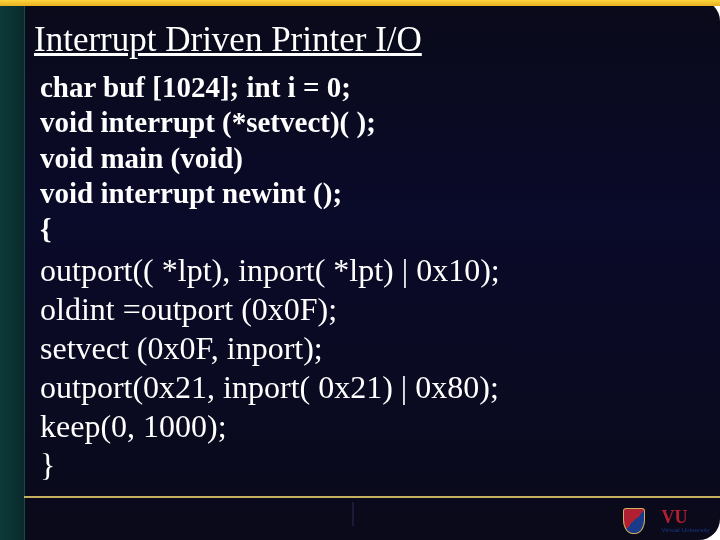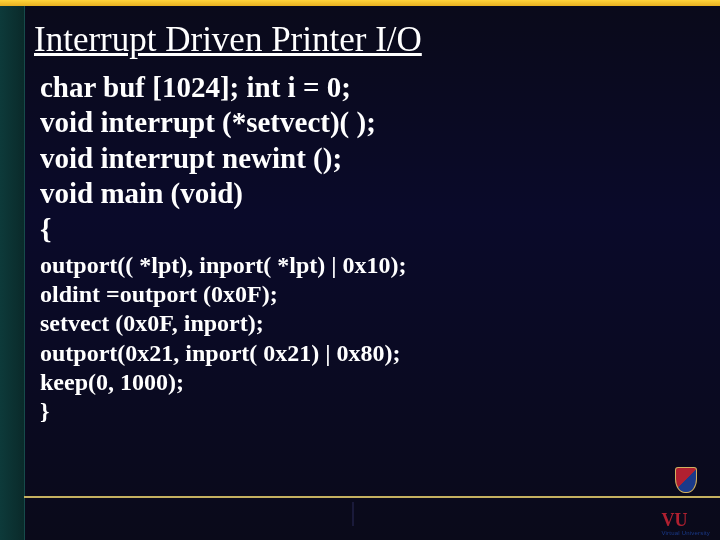--- a/index.html
+++ b/index.html
@@ -10,20 +10,21 @@
     overflow: hidden;
     font-family: "Times New Roman", Times, serif;
     background: #fff;
   }
   .slide {
     position: relative;
     width: 720px;
     height: 540px;
     background: linear-gradient(to bottom, #0a0a1a 0%, #0a0a2a 40%, #0a0a1a 100%);
     box-sizing: border-box;
+    border-radius: 21px;
   }
   .top-yellow {
     position: absolute;
     top: 0; left: 0; right: 0;
     height: 6px;
     background: linear-gradient(to bottom, #ffd43b, #e8b020);
   }
   .left-teal {
     position: absolute;
     top: 6px; left: 0; bottom: 0;
@@ -51,22 +52,22 @@
   .block1 .line {
     font-size: 29px;
     font-weight: bold;
     line-height: 1.22;
     white-space: nowrap;
   }
   .block2 {
     margin-top: 4px;
   }
   .block2 .line {
-    font-size: 24px;
-    font-weight: bold;
+    font-size: 32px;
+    font-weight: normal;
     line-height: 1.22;
     white-space: nowrap;
   }
   .bottom-bar {
     position: absolute;
     left: 24px;
     right: 0;
     bottom: 38px;
     height: 4px;
     border-top: 2px solid #c4b060;
@@ -77,23 +78,22 @@
     bottom: 14px;
     width: 2px;
     height: 24px;
     background: #1a1a3a;
   }
   .logo {
     position: absolute;
     right: 10px;
     bottom: 4px;
     display: flex;
-    align-items: center;
+    align-items: flex-start;
     gap: 16px;
-    flex-direction: column;
   }
   .logo-crest {
     width: 22px;
     height: 28px;
     position: relative;
   }
   .logo-shield {
     position: absolute;
     top: 0; left: 0;
     width: 22px; height: 26px;
@@ -130,22 +130,22 @@
 <div class="slide">
   <div class="top-yellow"></div>
   <div class="left-teal"></div>
 
   <div class="title">Interrupt Driven Printer I/O</div>
 
   <div class="body">
     <div class="block1">
       <div class="line">char buf [1024]; int i = 0;</div>
       <div class="line">void interrupt (*setvect)( );</div>
+      <div class="line">void main (void)</div>
       <div class="line">void interrupt newint ();</div>
-      <div class="line">void main (void)</div>
       <div class="line">{</div>
     </div>
     <div class="block2">
       <div class="line">outport(( *lpt), inport( *lpt) | 0x10);</div>
       <div class="line">oldint =outport (0x0F);</div>
       <div class="line">setvect (0x0F, inport);</div>
       <div class="line">outport(0x21, inport( 0x21) | 0x80);</div>
       <div class="line">keep(0, 1000);</div>
       <div class="line">}</div>
     </div>

